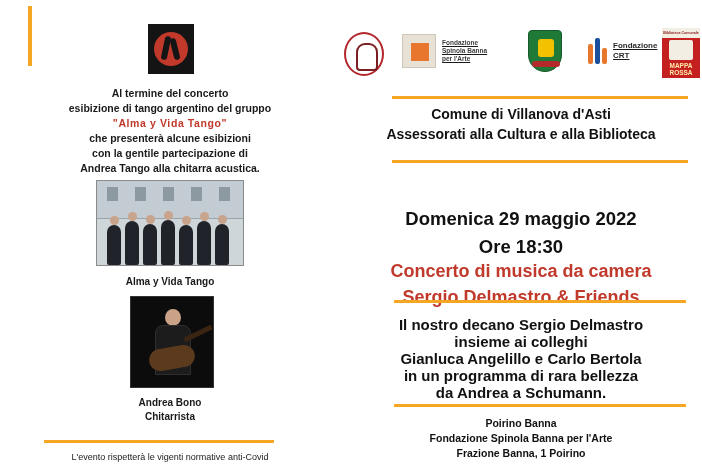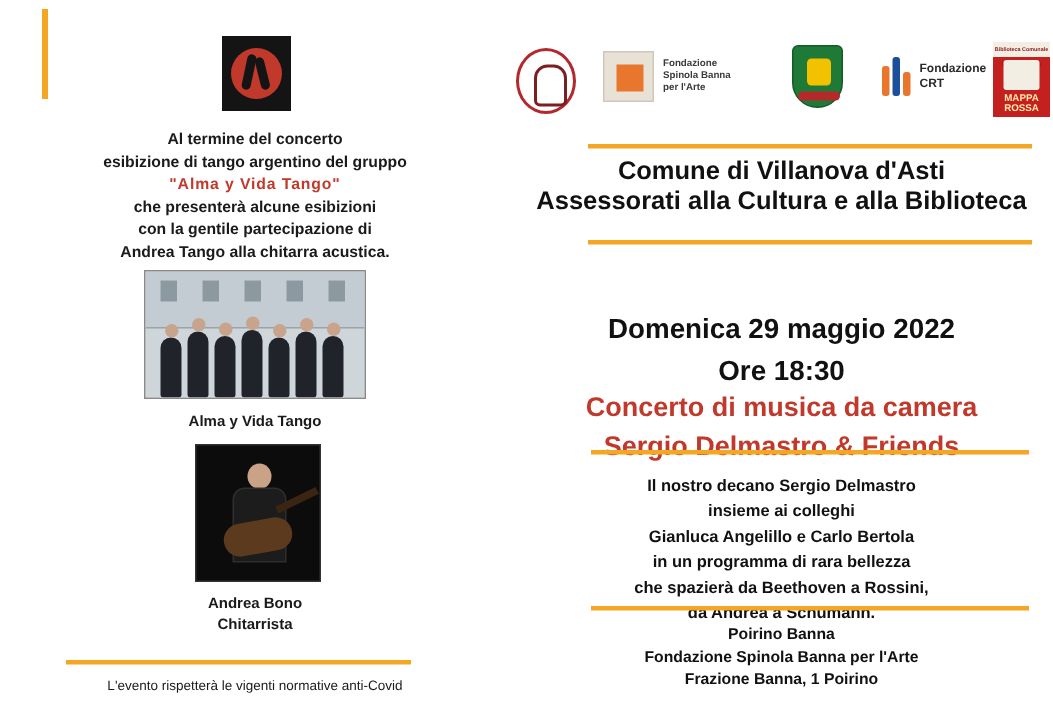--- a/index.html
+++ b/index.html
@@ -193,20 +193,21 @@
   .logos-row {
     position: absolute;
     left: 0; top: 24px;
     width: 362px;
     height: 62px;
   }
   .logo {
     position: absolute;
     display: flex;
     align-items: center;
+    text-decoration: underline;
   }
   
   .logo-1 { left: 4px; top: 4px; width: 46px; height: 52px; }
   .logo-1 .ring {
     width: 40px; height: 44px;
     border: 2px solid #b2282d;
     border-radius: 50%;
     position: relative;
     background: #fff;
   }
@@ -315,21 +316,21 @@
   .r3 { left: 54px; top: 300px; width: 292px; }
   .r4 { left: 54px; top: 404px; width: 292px; }
   .blk {
     position: absolute;
     width: 362px;
     left: 0;
     text-align: center;
   }
   .comune {
     top: 104px;
-    font-size: 17px;
+    font-size: 14px;
     font-weight: bold;
     line-height: 20px;
     color: #111;
   }
   .date {
     top: 176px;
     font-size: 18.5px;
     font-weight: bold;
     line-height: 28px;
     color: #111;
@@ -338,21 +339,21 @@
   .title {
     top: 238px;
     font-size: 18px;
     font-weight: bold;
     line-height: 26px;
     color: #c0392b;
     margin-top: 20px;
   }
   .desc {
     top: 316px;
-    font-size: 11px;
+    font-size: 15px;
     font-weight: bold;
     line-height: 17px;
     color: #111;
   }
   .venue {
     top: 416px;
     font-size: 10.5px;
     font-weight: bold;
     line-height: 15px;
     color: #111;
@@ -469,21 +470,20 @@
       <div>Sergio Delmastro &amp; Friends</div>
     </div>
 
     <div class="rule r3"></div>
 
     <div class="blk desc">
       <div>Il nostro decano Sergio Delmastro</div>
       <div>insieme ai colleghi</div>
       <div>Gianluca Angelillo e Carlo Bertola</div>
       <div>in un programma di rara bellezza</div>
-      <div>che spazierà da Beethoven a Rossini,</div>
       <div>da Andrea a Schumann.</div>
     </div>
 
     <div class="rule r4"></div>
 
     <div class="blk venue">
       <div>Poirino Banna</div>
       <div>Fondazione Spinola Banna per l'Arte</div>
       <div>Frazione Banna, 1 Poirino</div>
     </div>

